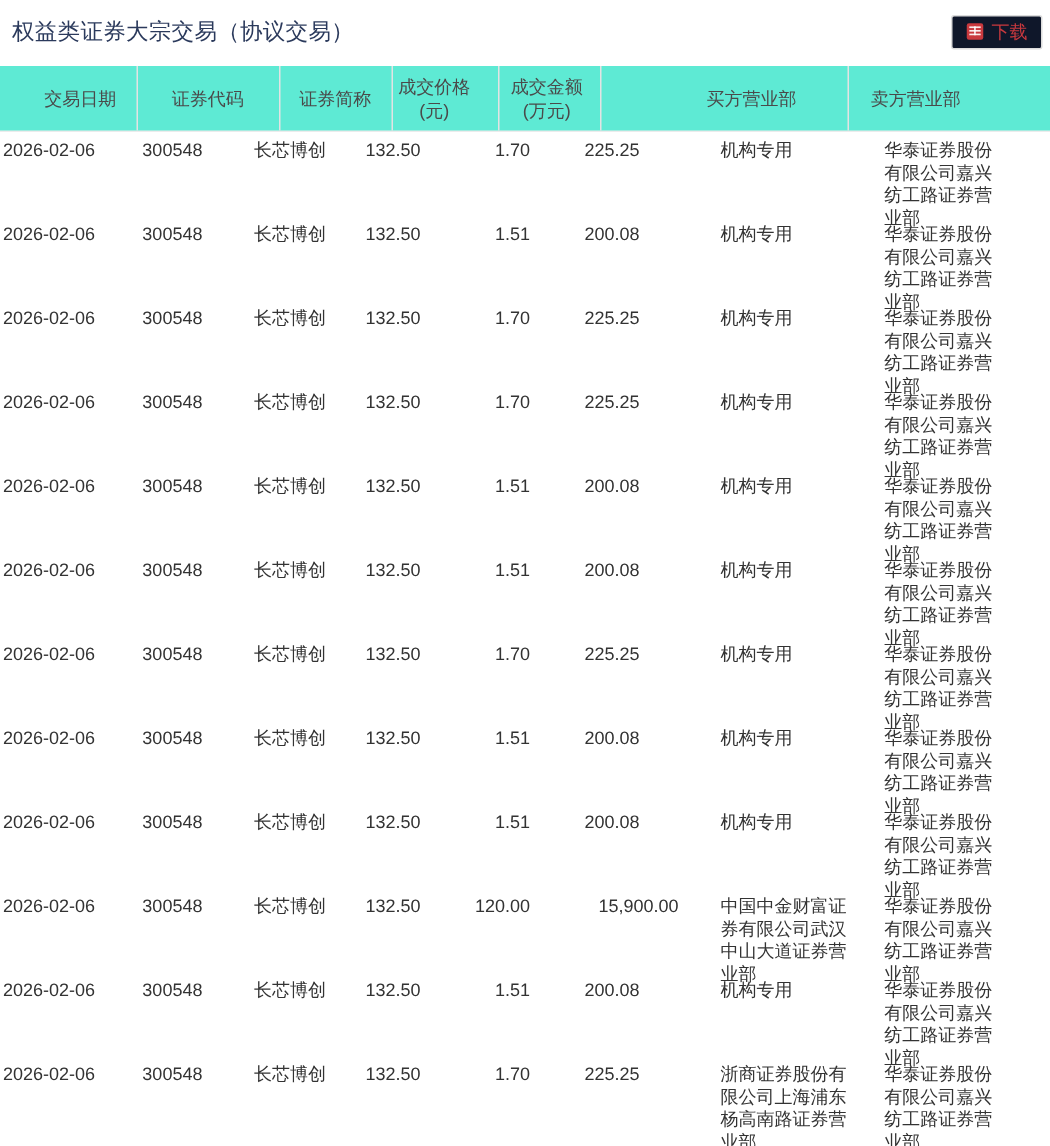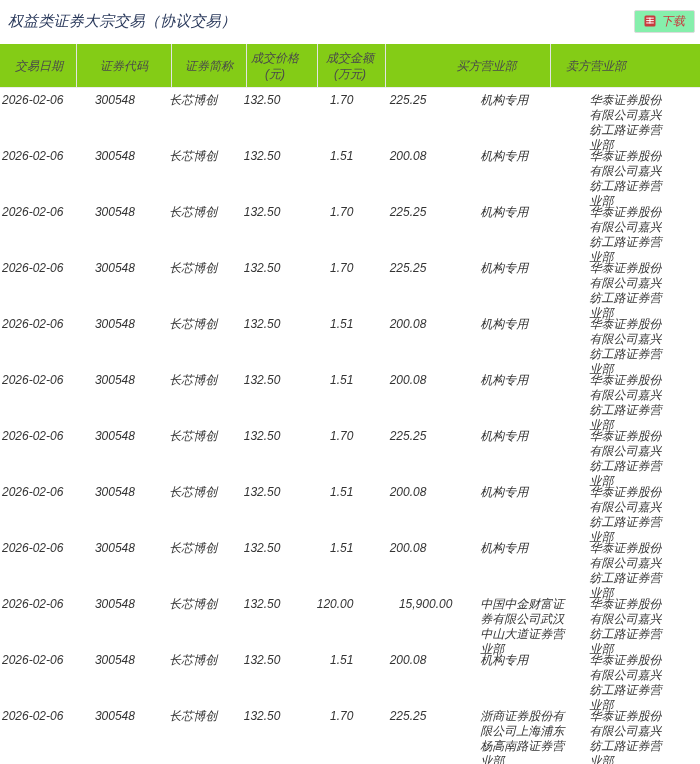--- a/index.html
+++ b/index.html
@@ -1,33 +1,33 @@
 <!DOCTYPE html>
 <html><head>
 <meta charset="utf-8">
 <style>
   * { margin: 0; padding: 0; box-sizing: border-box; }
   html, body { width: 700px; height: 764px; overflow: hidden; background: #ffffff;
     font-family: "Liberation Sans", "DejaVu Sans", sans-serif; }
 
-  .page { width: 700px; height: 630px; position: relative; font-style: italic; }
+  .page { width: 700px; height: 630px; position: relative; }
 
   
   .topbar { display: flex; justify-content: space-between; align-items: flex-start;
     padding: 10px 5px 0 8px; height: 44px; }
   .page-title { font-size: 15px; color: #2b3a5c; letter-spacing: 0.2px; padding-top: 2px; }
   .download-btn { display: inline-flex; align-items: center; gap: 5px;
-    border: 1px solid #dcdcdc; border-radius: 2px; background: #86efac;
+    border: 1px solid #dcdcdc; border-radius: 2px; background: #0f172a;
     padding: 3px 9px 4px 9px; cursor: pointer; justify-content: center; }
   .download-btn span { font-size: 12px; color: #c9393e; line-height: 14px; }
   .dl-icon { width: 12px; height: 12px; display: block; }
 
   
   .tbl { width: 700px; }
-  .thead { display: flex; background: #84cc16; height: 44px; border-bottom: 1px solid #ececec; }
+  .thead { display: flex; background: #5eead4; height: 44px; border-bottom: 1px solid #ececec; justify-content: center; }
   .hcell { display: flex; flex-direction: column; justify-content: center; align-items: center;
     font-size: 12px; line-height: 16px; color: #4a4a4a; border-right: 1px solid #e3e3e3; }
   .hcell:last-child { border-right: none; }
   .hcell .l2:empty { display: none; }
 
   .row { display: flex; height: 56px; align-items: flex-start; }
   .cell { padding-top: 5px; font-size: 12px; line-height: 15px; color: #333; }
 
   .c-date   { width: 77px;  padding-left: 2px; }
   .c-code   { width: 95px;  text-align: center; }

